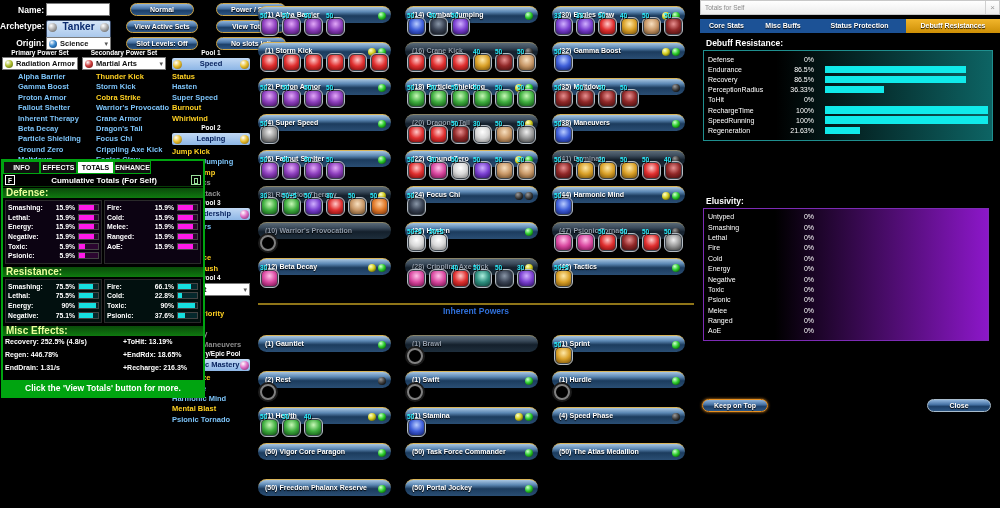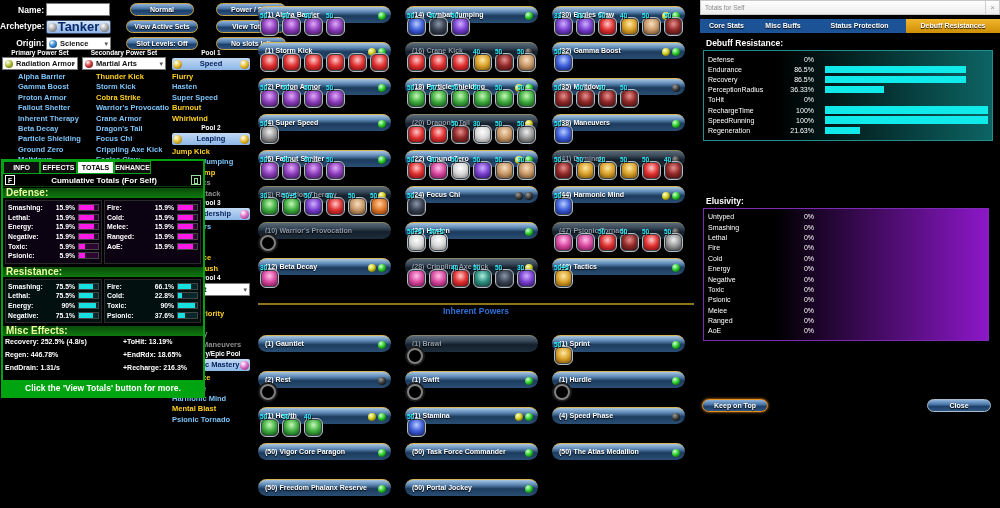--- a/index.html
+++ b/index.html
@@ -7,22 +7,22 @@
 body { font-family:"Liberation Sans", sans-serif; }
 #stage { position:relative; width:1000px; height:508px; background:#000; overflow:hidden; }
 
 
 .hlabel { position:absolute; color:#fff; font-weight:bold; font-size:8.5px; text-align:right; width:44px; line-height:14px; }
 .tinput { position:absolute; background:#fff; border:1px solid #7a7a7a; height:13px; width:64px; font-size:8px; padding:0 2px; }
 .btn { position:absolute; height:13px; border-radius:7px;
   background:linear-gradient(180deg,#8fb4dc 0%,#4a76a8 40%,#1c3f68 60%,#2e5785 100%);
   border:1px solid #caa44a; color:#fff; font-weight:bold; font-size:7px; line-height:11px;
   text-align:center; text-shadow:0 1px 1px #000; cursor:pointer; }
-.arch { position:absolute; height:14px; background:linear-gradient(180deg,#d6e6f8,#8cb4e4);
-  border:1px solid #3a4a66; border-radius:2px; color:#0a2a6e; font-weight:bold; font-size:13px;
+.arch { position:absolute; height:29px; background:linear-gradient(180deg,#d6e6f8,#8cb4e4);
+  border:1px solid #3a4a66; border-radius:2px; color:#0a2a6e; font-weight:bold; font-size:10px;
   text-align:center; line-height:12px; }
 .orb { position:absolute; width:9px; height:9px; border-radius:50%; top:1.5px; }
 .orb.gray { background:radial-gradient(circle at 35% 30%,#fff,#b0b0b0 45%,#555); }
 .orb.gold { background:radial-gradient(circle at 35% 30%,#fff,#e8c030 45%,#7a5608); }
 .orb.pink { background:radial-gradient(circle at 35% 30%,#fff,#e070c8 45%,#702060); }
 .wsel { position:absolute; background:#fff; border:1px solid #7a7a7a; height:13px; font-size:7.5px;
   font-weight:bold; color:#111; line-height:11px; padding-left:13px; white-space:nowrap; overflow:hidden; }
 .selorb { position:absolute; left:2px; top:2px; width:8px; height:8px; border-radius:50%; }
 .chev { position:absolute; right:2px; top:0; color:#555; font-size:7px; line-height:12px; font-weight:normal; }
 .colhead { position:absolute; color:#fff; font-weight:bold; font-size:6.5px; text-align:center; }
@@ -199,21 +199,21 @@
       <div class="plist-item st-taken">Crane Armor</div>
       <div class="plist-item st-taken">Dragon's Tail</div>
       <div class="plist-item st-taken">Focus Chi</div>
       <div class="plist-item st-taken">Crippling Axe Kick</div>
       <div class="plist-item st-taken">Eagles Claw</div>
     </div>
 
   <div class="poolcol" id="pool-col">
       <div class="poollabel">Pool 1</div>
       <div class="poolhdr"><span class="orb gold" style="left: 1px;"></span>Speed<span class="orb gold" style="right: 1px;"></span></div>
-      <div class="plist-item st-avail">Flurry</div>
+      <div class="plist-item st-avail">Status</div>
       <div class="plist-item st-taken">Hasten</div>
       <div class="plist-item st-taken">Super Speed</div>
       <div class="plist-item st-avail">Burnout</div>
       <div class="plist-item st-avail">Whirlwind</div>
       <div class="poollabel">Pool 2</div>
       <div class="poolhdr"><span class="orb gold" style="left: 1px;"></span>Leaping<span class="orb gold" style="right: 1px;"></span></div>
       <div class="plist-item st-avail">Jump Kick</div>
       <div class="plist-item st-taken">Combat Jumping</div>
       <div class="plist-item st-avail">Super Jump</div>
       <div class="plist-item st-locked">Acrobatics</div>

